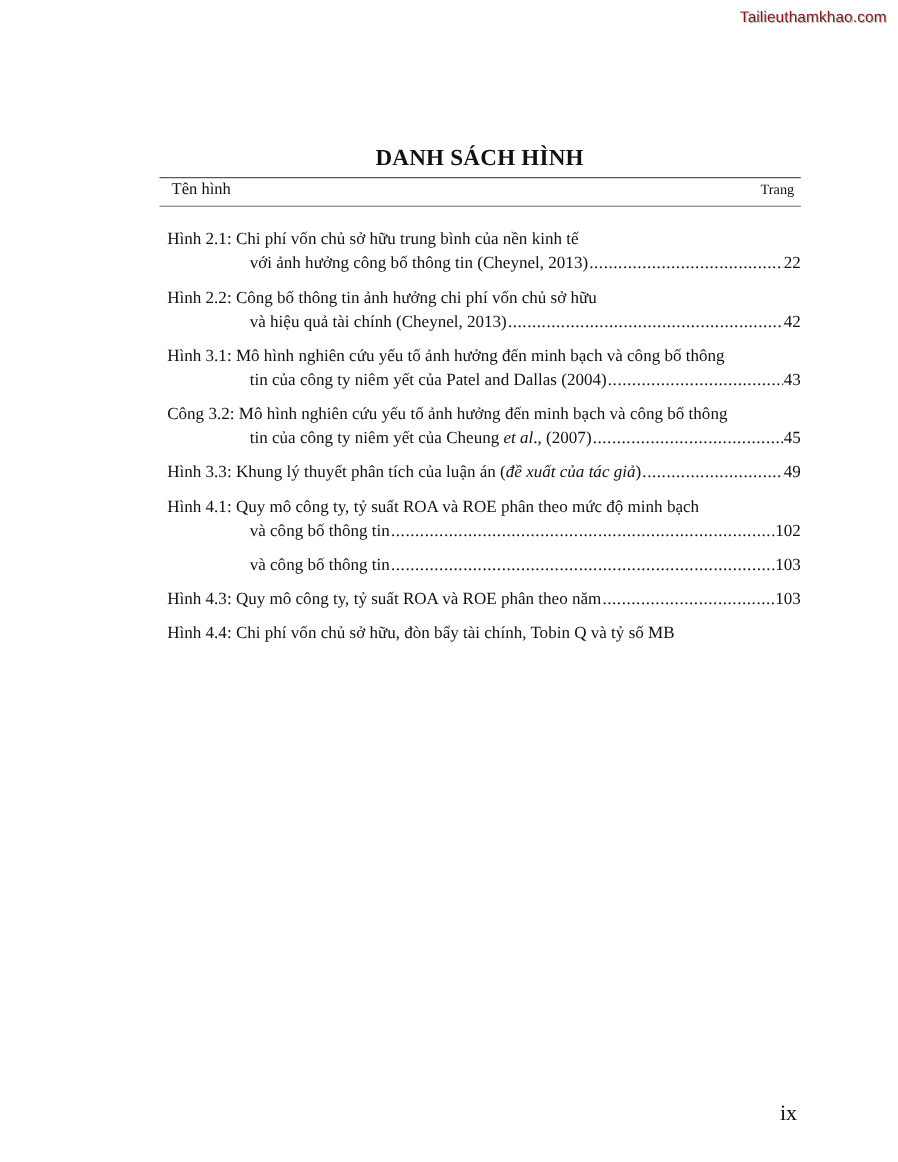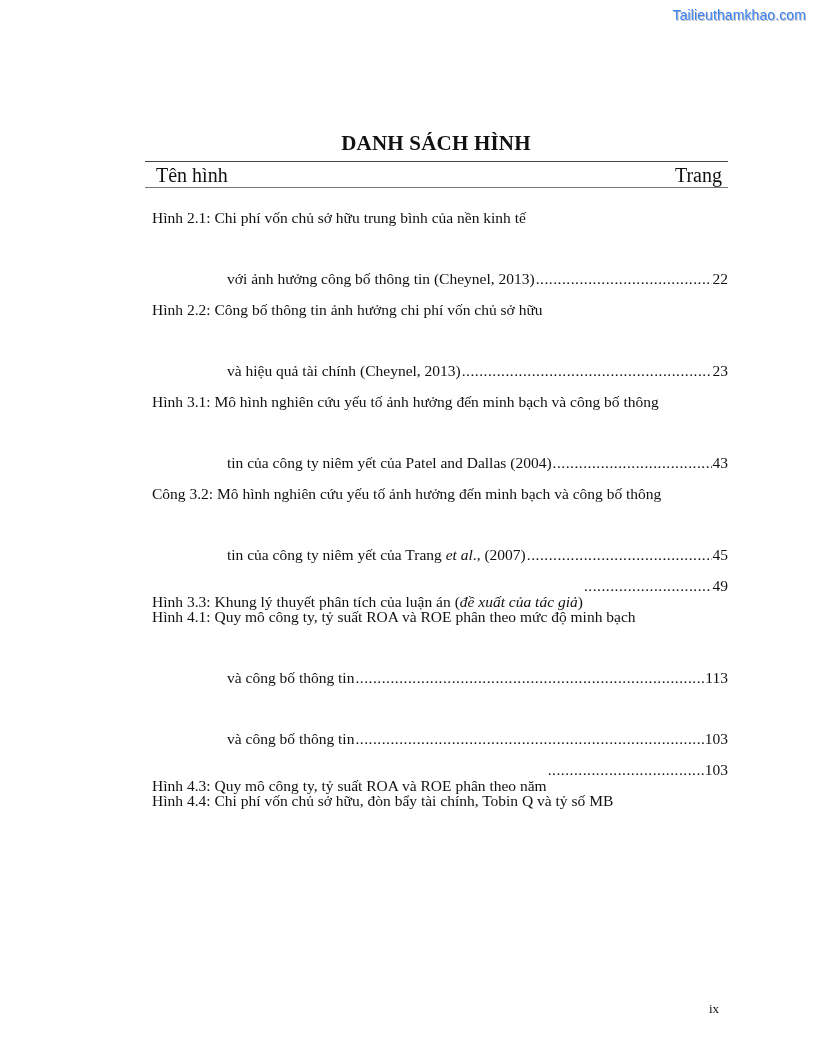--- a/index.html
+++ b/index.html
@@ -1,40 +1,40 @@
 <!DOCTYPE html>
 <html><head>
 <meta charset="utf-8">
 <style>
   html, body { margin: 0; padding: 0; background: #ffffff; }
   body { width: 816px; height: 1056px; position: relative; overflow: hidden;
          font-family: "Liberation Serif", serif; color: #111; }
   .watermark { position: absolute; top: 7px; right: 10px; font-family: "Liberation Sans", sans-serif;
-               font-size: 14px; color: #3b82f6; letter-spacing: 0.1px;
+               font-size: 14px; color: #7f1d1d; letter-spacing: 0.1px;
                text-shadow: 1px 1px 0 #bdbdbd; }
   .title { position: absolute; top: 131px; left: 0; width: 872px; text-align: center;
            font-size: 21px; font-weight: bold; letter-spacing: 0.2px; }
   .head { position: absolute; left: 145px; width: 583px; top: 161px; height: 25px;
           border-top: 1px solid #444; border-bottom: 1px solid #777; }
-  .head .l { position: absolute; left: 11px; top: 2px; font-size: 20px; }
-  .head .r { position: absolute; right: 6px; top: 2px; font-size: 20px; margin-left: 29px; }
+  .head .l { position: absolute; left: 11px; top: 2px; font-size: 15px; }
+  .head .r { position: absolute; right: 6px; top: 2px; font-size: 13px; margin-left: 29px; }
   .entries { position: absolute; left: 152px; width: 576px; top: 207px; font-size: 15.5px; }
   .entry { margin-bottom: 9px; }
   .line { height: 22px; line-height: 22px; white-space: nowrap; }
-  .line2 { display: flex; padding-left: 75px; height: 22px; line-height: 22px; margin-top: 39px; }
+  .line2 { display: flex; padding-left: 75px; height: 22px; line-height: 22px; }
   .line2 .txt { white-space: nowrap; }
   .line2 .dots { flex: 1; overflow: hidden; white-space: nowrap; letter-spacing: 0.5px; margin: 0 1px; }
   .line2 .dots::after { content: "........................................................................................................................................................................................"; }
   .line2 .pg { white-space: nowrap; }
   .single { display: flex; height: 22px; line-height: 22px; }
-  .single .txt { white-space: nowrap; margin-top: 16px; }
+  .single .txt { white-space: nowrap; }
   .single .dots { flex: 1; overflow: hidden; white-space: nowrap; letter-spacing: 0.5px; margin: 0 1px; }
   .single .dots::after { content: "........................................................................................................................................................................................"; }
   i { font-style: italic; }
-  .pagenum { position: absolute; top: 1001px; left: 709px; font-size: 13px; }
+  .pagenum { position: absolute; top: 1001px; left: 709px; font-size: 20px; }
 </style>
 </head>
 <body>
 
 <div class="watermark">Tailieuthamkhao.com</div>
 
 <div class="title">DANH SÁCH HÌNH</div>
 
 <div class="head">
   <span class="l">Tên hình</span>
@@ -50,56 +50,56 @@
         <span class="dots"></span>
         <span class="pg">22</span>
       </div>
   </div>
 
   <div class="entry">
     <div class="line"><span>Hình 2.2:</span><span> Công bố thông tin ảnh hưởng chi phí vốn chủ sở hữu</span></div>
     <div class="line2">
         <span class="txt">và hiệu quả tài chính (Cheynel, 2013)</span>
         <span class="dots"></span>
-        <span class="pg">23</span>
+        <span class="pg">42</span>
       </div>
   </div>
 
   <div class="entry">
     <div class="line"><span>Hình 3.1:</span><span> Mô hình nghiên cứu yếu tố ảnh hưởng đến minh bạch và công bố thông</span></div>
     <div class="line2">
         <span class="txt">tin của công ty niêm yết của Patel and Dallas (2004)</span>
         <span class="dots"></span>
         <span class="pg">43</span>
       </div>
   </div>
 
   <div class="entry">
     <div class="line"><span>Công 3.2:</span><span> Mô hình nghiên cứu yếu tố ảnh hưởng đến minh bạch và công bố thông</span></div>
     <div class="line2">
-        <span class="txt"><span>tin của công ty niêm yết của Trang </span><i>et al</i><span>., (2007)</span></span>
+        <span class="txt"><span>tin của công ty niêm yết của Cheung </span><i>et al</i><span>., (2007)</span></span>
         <span class="dots"></span>
         <span class="pg">45</span>
       </div>
   </div>
 
   <div class="entry">
     <div class="single">
         <span class="txt"><span>Hình 3.3:</span><span> Khung lý thuyết phân tích của luận án (</span><i>đề xuất của tác giả</i><span>)</span></span>
         <span class="dots"></span>
         <span class="pg">49</span>
       </div>
   </div>
 
   <div class="entry">
     <div class="line"><span>Hình 4.1:</span><span> Quy mô công ty, tỷ suất ROA và ROE phân theo mức độ minh bạch</span></div>
     <div class="line2">
         <span class="txt">và công bố thông tin</span>
         <span class="dots"></span>
-        <span class="pg">113</span>
+        <span class="pg">102</span>
       </div>
   </div>
 
   <div class="entry">
     <div class="line2">
         <span class="txt">và công bố thông tin</span>
         <span class="dots"></span>
         <span class="pg">103</span>
       </div>
   </div>

